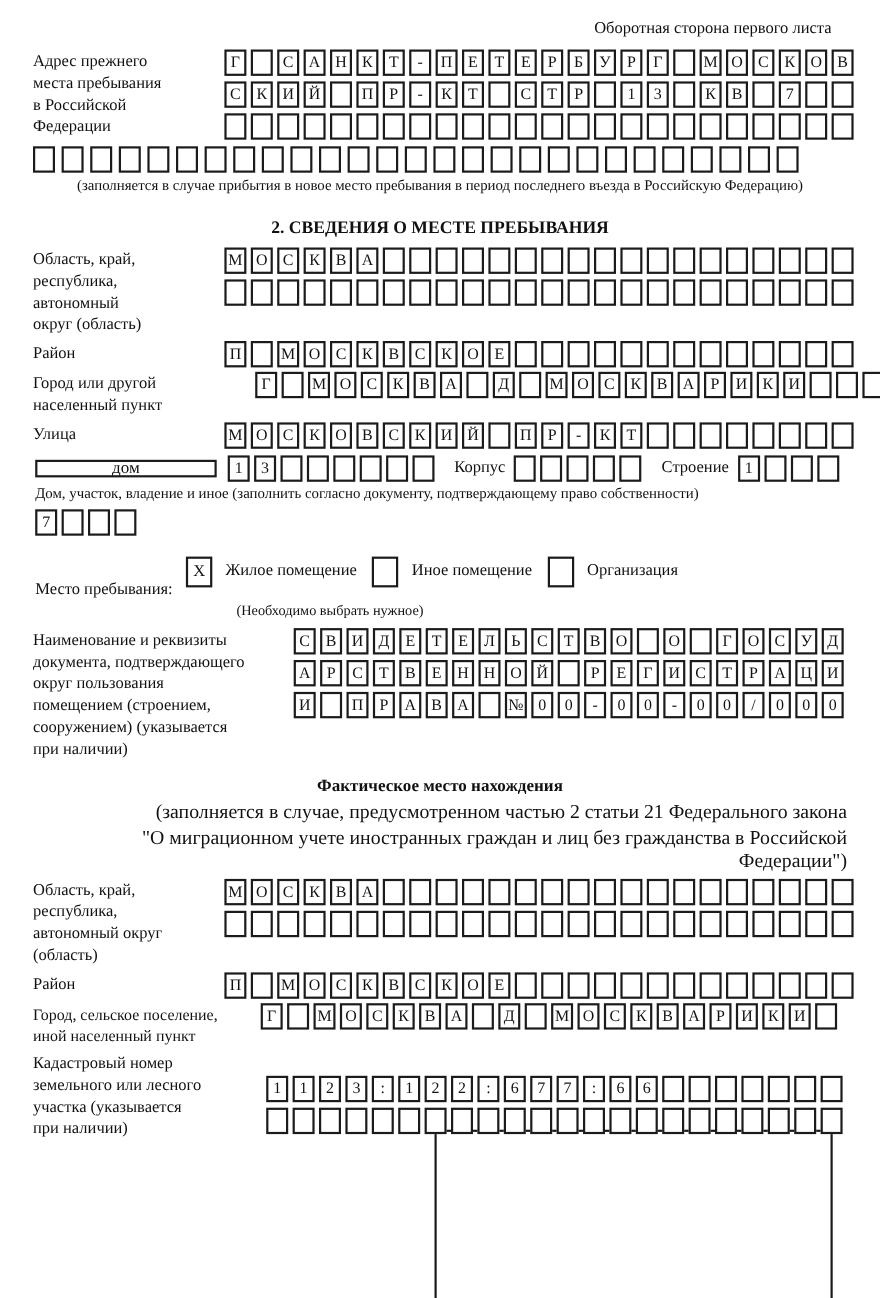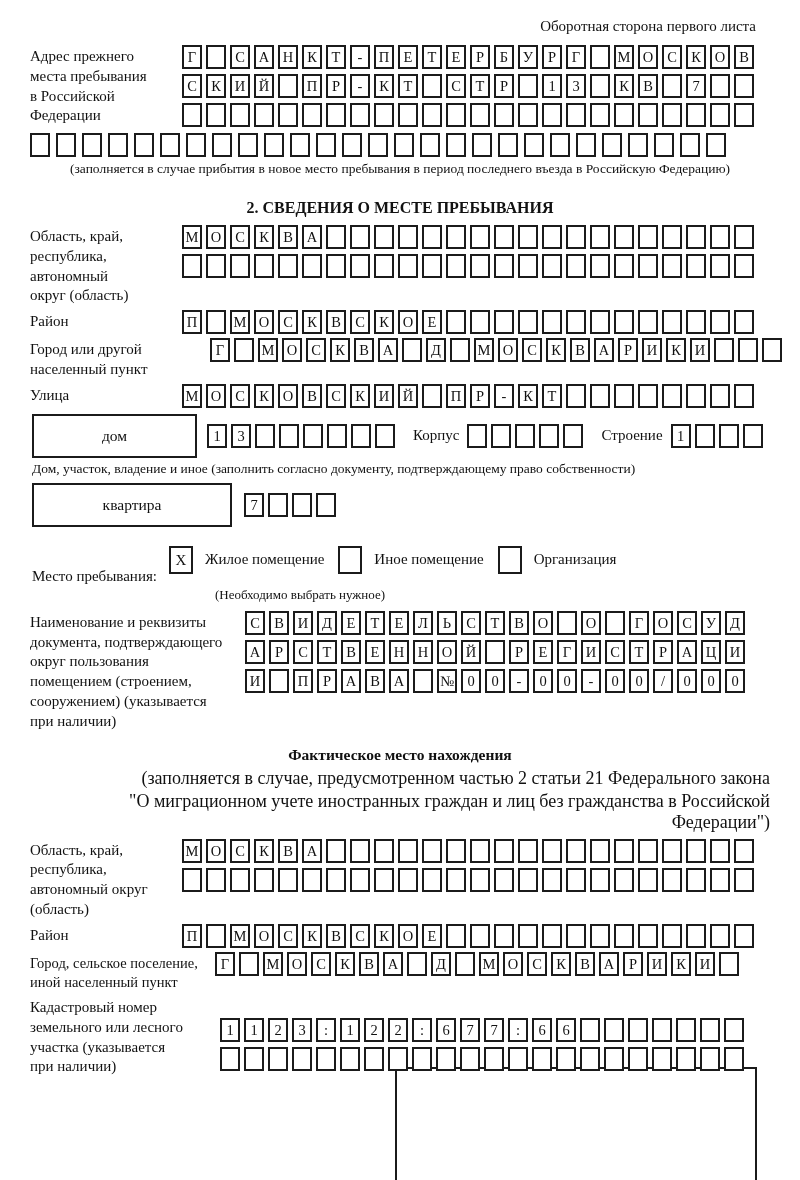--- a/index.html
+++ b/index.html
@@ -5,21 +5,21 @@
   html,body{margin:0;padding:0;background:#fff;}
   body{
     width:800px;height:1180px;
     font-family:"Liberation Serif","DejaVu Serif",serif;
     color:#111;
     -webkit-font-smoothing:antialiased;
   }
   .page{position:relative;padding:6px 30px 0 30px;width:740px;}
   .top-note{text-align:right;font-size:15px;padding:12px 14px 10px 0;}
   
-  .field{display:flex;align-items:flex-start;margin-bottom:4px;}
+  .field{display:flex;align-items:flex-start;margin-bottom:4px;gap:22px;}
   .label{width:152px;flex-shrink:0;font-size:15px;line-height:1.32;white-space:pre-line;padding-top:2px;}
   .label.narrow-fit{font-size:14.5px;}
   .label.w185{width:185px;}
   .label.w190{width:190px;}
   .label.w215{width:215px;}
   .cellrows{display:flex;flex-direction:column;gap:5px;}
   .cellrow{display:flex;gap:4px;}
   .cellrow.wgap{gap:6px;}
   .cell{
     box-sizing:border-box;width:20px;height:24px;
@@ -30,21 +30,21 @@
   .indent{margin-left:28px;}
   .fullrow{margin:6px 0 4px 0;}
   .caption{font-size:13.5px;text-align:center;margin:3px 0 6px 0;}
   .caption.left{text-align:left;margin-left:2px;}
   h2.sec{font-size:16px;text-align:center;margin:22px 0 8px 0;font-weight:bold;}
   h3.sec{font-size:15.5px;text-align:center;margin:14px 0 4px 0;font-weight:bold;}
   .note-center{font-size:18px;text-align:right;margin:2px 0;}
   
   .inline-row{display:flex;align-items:center;margin:6px 0 2px 2px;}
   .typebox{
-    box-sizing:border-box;border:2px solid #1b1b1b;height:44px;
+    box-sizing:border-box;border:2px solid #1b1b1b;height:16px;
     display:flex;align-items:center;justify-content:center;
     font-size:15.5px;background:#fff;
   }
   .typebox.house{width:165px;margin-right:10px;}
   .typebox.apt{width:200px;margin-right:12px;}
   .inline-row .cellrow{align-items:center;}
   .mini-label{font-size:15px;margin:0 8px 0 18px;}
   
   .stay-row{display:flex;align-items:center;margin:8px 0 2px 2px;font-size:15px;}
   .checkbox{
@@ -362,21 +362,20 @@
     <div class="cellrow">
         <span class="cell">1</span>
         <span class="cell"></span>
         <span class="cell"></span>
         <span class="cell"></span>
       </div>
   </div>
   <div class="caption left">Дом, участок, владение и иное (заполнить согласно документу, подтверждающему право собственности)</div>
 
   <div class="inline-row">
-    <div class="typebox apt">квартира</div>
     <div class="cellrow">
         <span class="cell">7</span>
         <span class="cell"></span>
         <span class="cell"></span>
         <span class="cell"></span>
       </div>
   </div>
 
   <div class="stay-row">
     <span class="lead">Место пребывания:</span>

